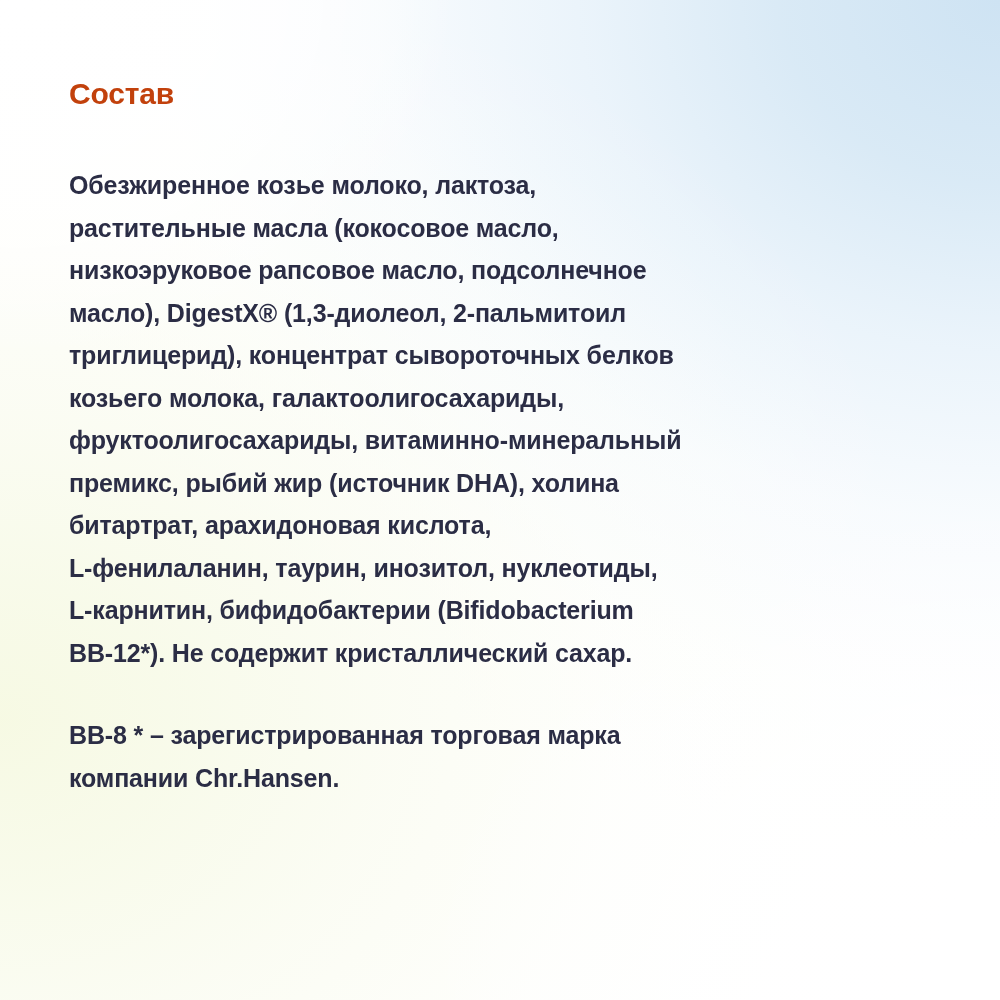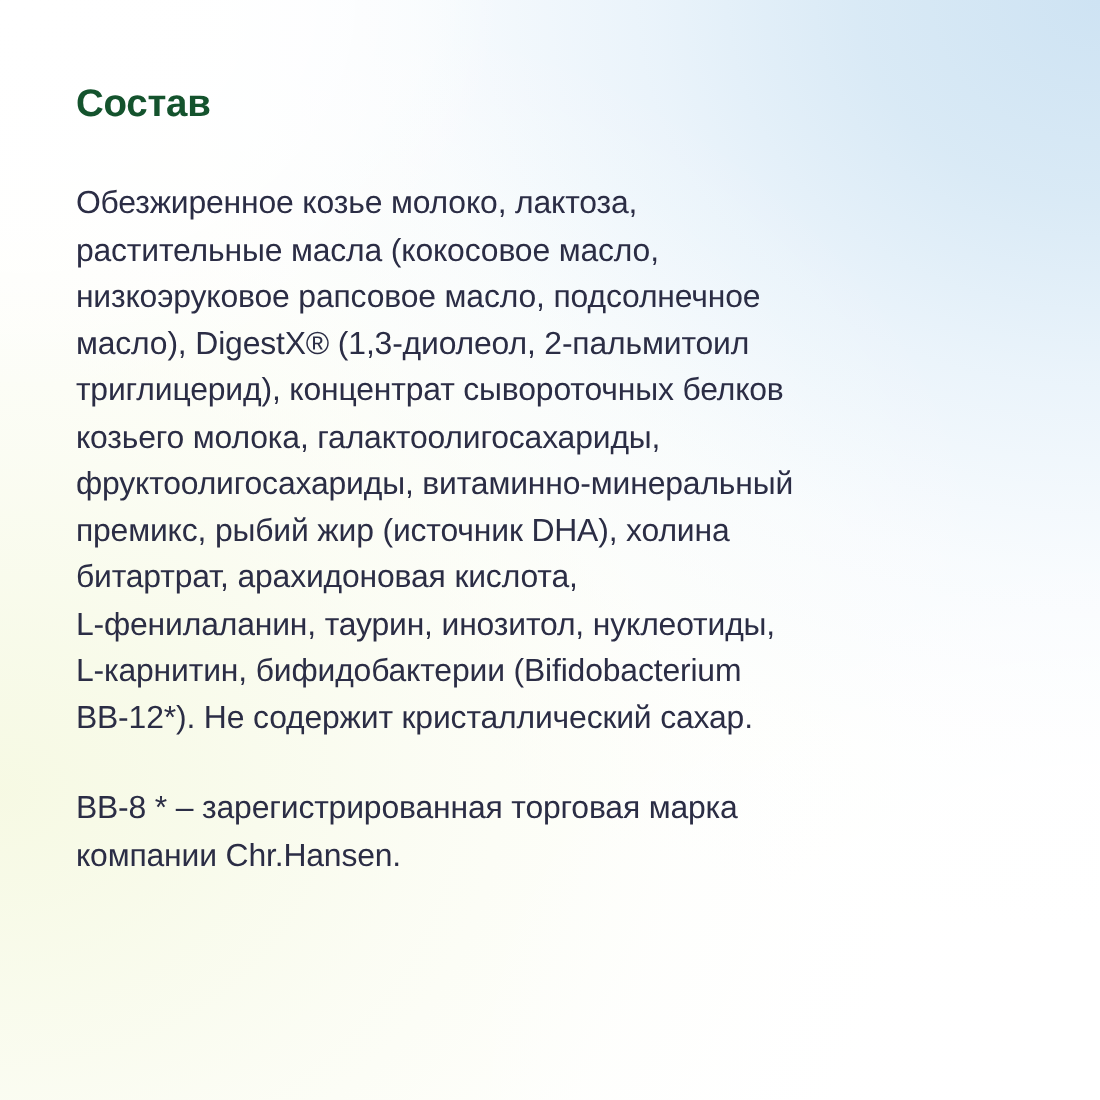--- a/index.html
+++ b/index.html
@@ -80,41 +80,41 @@
     position: relative;
     z-index: 2;
     padding: 0;
   }
 
   .page-title {
     position: absolute;
     left: 69px;
     top: 66px;
     margin: 0;
-    font-size: 35px;
+    font-size: 30px;
     line-height: 56px;
     font-weight: 700;
     letter-spacing: -0.2px;
-    color: #14532d;
+    color: #c2410c;
     white-space: nowrap;
   }
 
   .body-copy {
     position: absolute;
     left: 69px;
     top: 164px;
     width: 870px;
   }
 
   .paragraph {
     margin: 0;
     color: #2b2d45;
-    font-size: 29px;
+    font-size: 25px;
     line-height: 42.5px;
-    font-weight: 400;
+    font-weight: 700;
     letter-spacing: -0.15px;
     white-space: pre-line;
   }
 
   .paragraph + .paragraph {
     margin-top: 40px;
   }
 </style>
 </head>
 <body>

